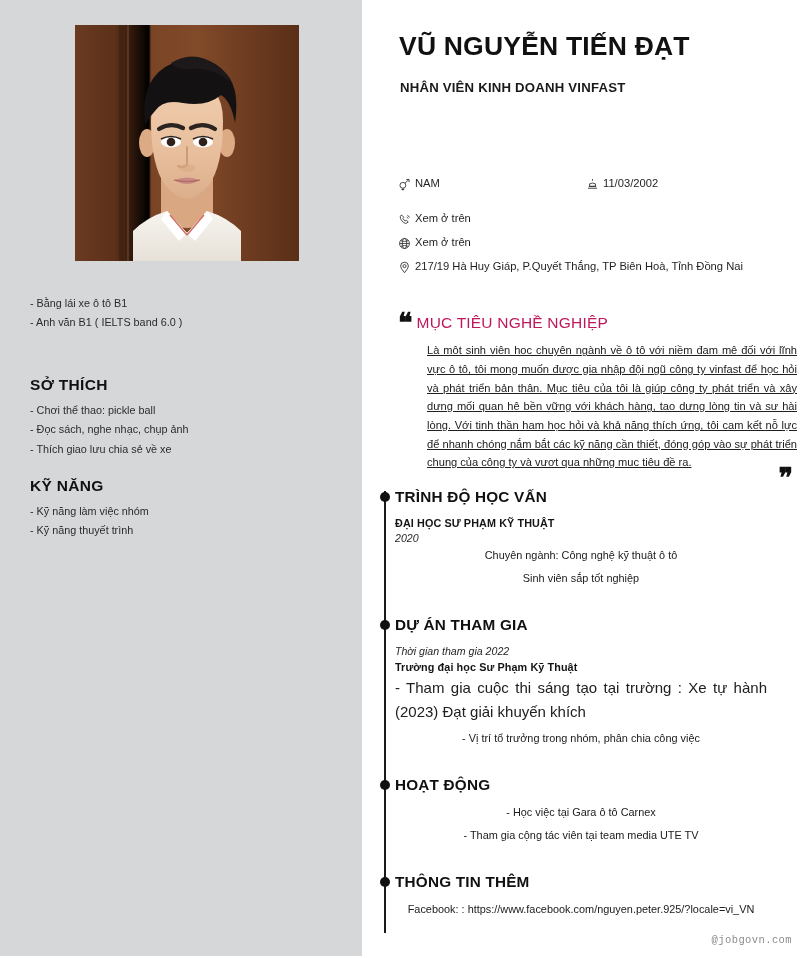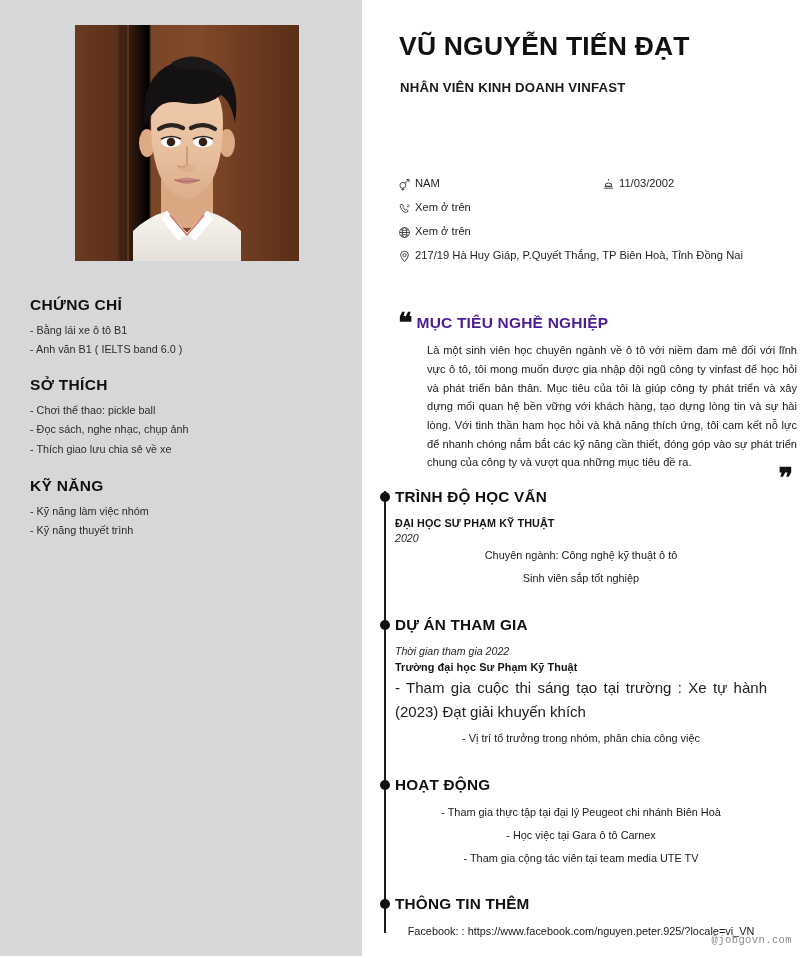--- a/index.html
+++ b/index.html
@@ -112,21 +112,21 @@
   }
   .contact-row {
     position: relative;
     display: flex;
     align-items: flex-start;
     margin-bottom: 9px;
     font-size: 11.2px;
     color: #1f1f1f;
     line-height: 1.32;
   }
-  .contact-row.two-col { margin-bottom: 9px; gap: 16px; }
+  .contact-row.two-col { margin-bottom: 20px; }
   .c-icon {
     width: 17px;
     min-width: 17px;
     height: 14px;
     display: inline-flex;
     align-items: center;
     justify-content: flex-start;
     margin-top: 1px;
   }
   .c-icon svg { display: block; }
@@ -150,33 +150,34 @@
     font-size: 27px;
     font-weight: bold;
     line-height: 0.72;
     color: #111;
     font-family: "Liberation Serif", serif;
     margin-right: 4px;
     margin-top: 2px;
   }
   .obj-heading {
     font-size: 15.5px;
-    font-weight: bold;
+    font-weight: normal;
     letter-spacing: 0.2px;
-    color: #4c1d95;
+    color: #be185d;
     margin: 0;
     padding-top: 2px;
   }
   .obj-body {
     margin: 8px 0 0 29px;
     width: 370px;
     font-size: 11.1px;
     line-height: 1.68;
     color: #202020;
     text-align: justify;
+    text-decoration: underline;
   }
   .quote-close {
     position: absolute;
     right: 5px;
     top: 157px;
     font-size: 27px;
     font-weight: bold;
     line-height: 0.7;
     color: #111;
     font-family: "Liberation Serif", serif;
@@ -321,21 +322,20 @@
 
           <path d="M112 122 L112 140 Q107 144 103 141" stroke="#c79876" stroke-width="1.8" fill="none" stroke-linecap="round"></path>
           <ellipse cx="112" cy="143" rx="8" ry="4" fill="#d9a982" opacity="0.55"></ellipse>
 
           <path d="M99 155 Q112 150 125 155 Q112 163 99 155 Z" fill="#c98a84"></path>
           <path d="M99 155 Q112 158 125 155" stroke="#a9685f" stroke-width="1.1" fill="none"></path>
         </svg>
       </div>
 
       <div class="side-section" style="top:296px">
-        <h2 class="side-heading">CHỨNG CHỈ</h2>
         <p class="side-item">- Bằng lái xe ô tô B1</p>
         <p class="side-item">- Anh văn B1 ( IELTS band 6.0 )</p>
       </div>
 
       <div class="side-section" style="top:376px">
         <h2 class="side-heading">SỞ THÍCH</h2>
         <p class="side-item">- Chơi thể thao: pickle ball</p>
         <p class="side-item">- Đọc sách, nghe nhạc, chụp ảnh</p>
         <p class="side-item">- Thích giao lưu chia sẻ về xe</p>
       </div>
@@ -453,21 +453,20 @@
           <p class="line-plain">- Vị trí tổ trưởng trong nhóm, phân chia công việc</p>
         </div>
       </div>
 
       <div class="gap-md"></div>
 
       <div class="tl-section">
         <span class="tl-dot"></span>
         <h2 class="tl-heading">HOẠT ĐỘNG</h2>
         <div class="tl-body">
-          <p class="line-plain">- Tham gia thực tập tại đại lý Peugeot chi nhánh Biên Hoà</p>
           <p class="line-plain">- Học việc tại Gara ô tô Carnex</p>
           <p class="line-plain">- Tham gia cộng tác viên tại team media UTE TV</p>
         </div>
       </div>
 
       <div class="gap-md"></div>
 
       <div class="tl-section">
         <span class="tl-dot"></span>
         <h2 class="tl-heading">THÔNG TIN THÊM</h2>

